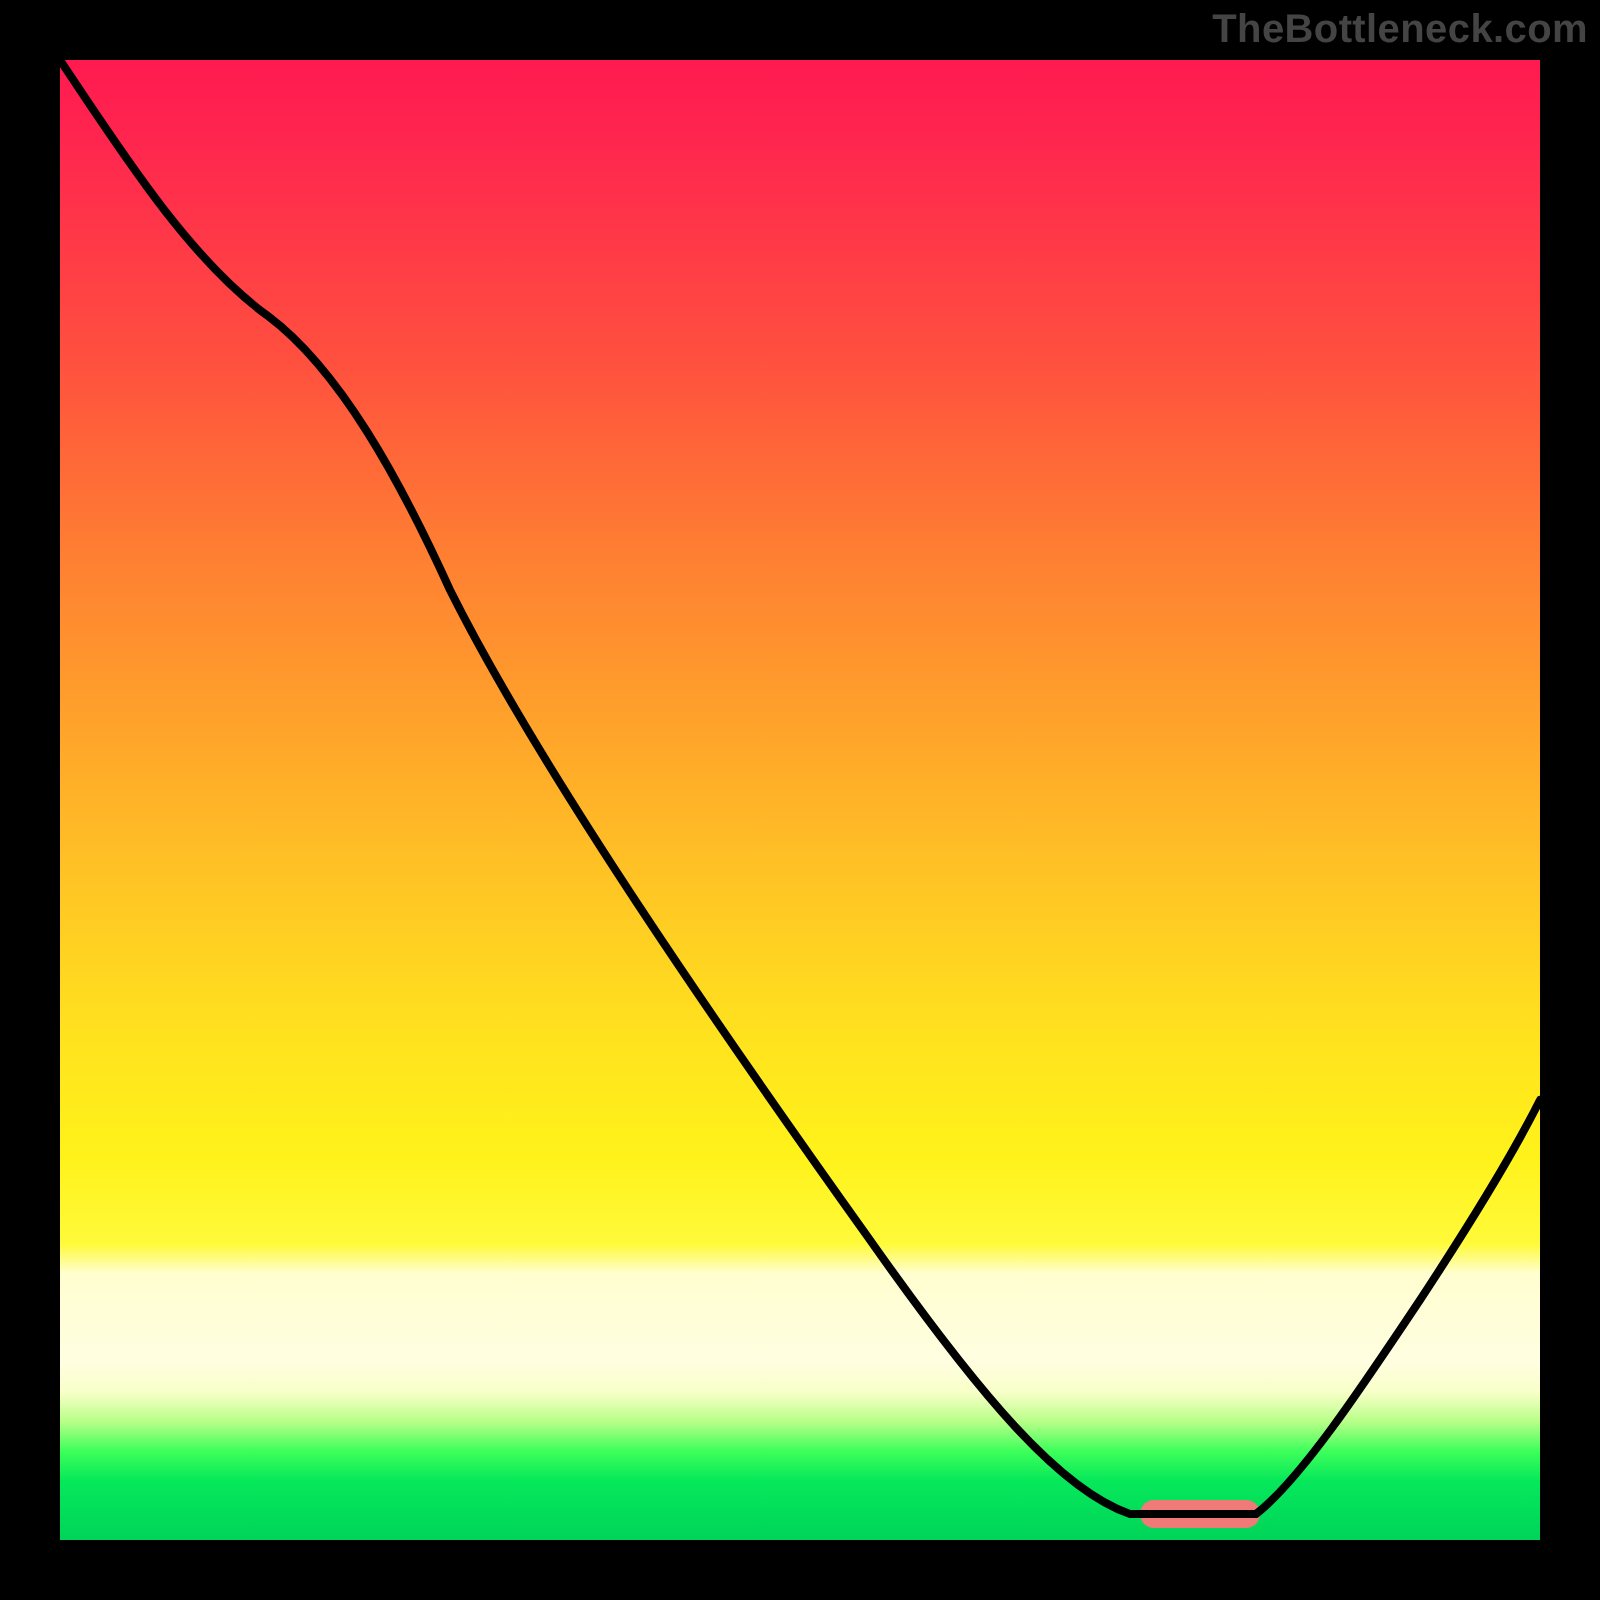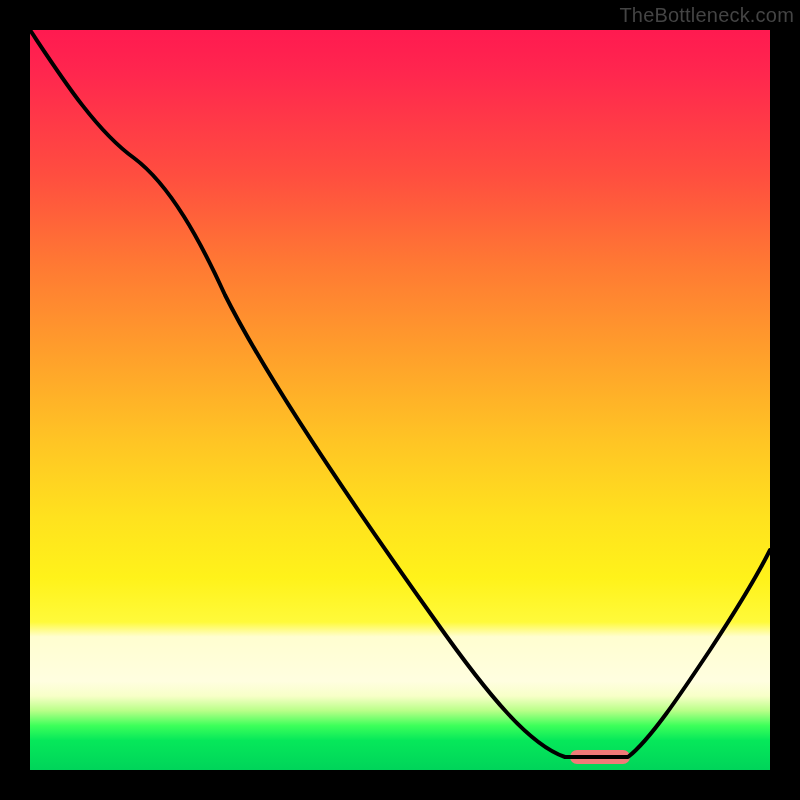--- a/index.html
+++ b/index.html
@@ -48,21 +48,21 @@
         #06e85a 96%,
         #00d45a 100%
       );
   }
   .watermark {
     position: absolute;
     top: 4px;
     right: 6px;
     color: #444;
     font-size: 20px;
-    font-weight: 400;
+    font-weight: 700;
     letter-spacing: 0.2px;
   }
   svg.curve {
     position: absolute;
     left: 0; top: 0;
     width: 100%; height: 100%;
   }
   .salmon-pill {
     position: absolute;
     background: #f07a78;

